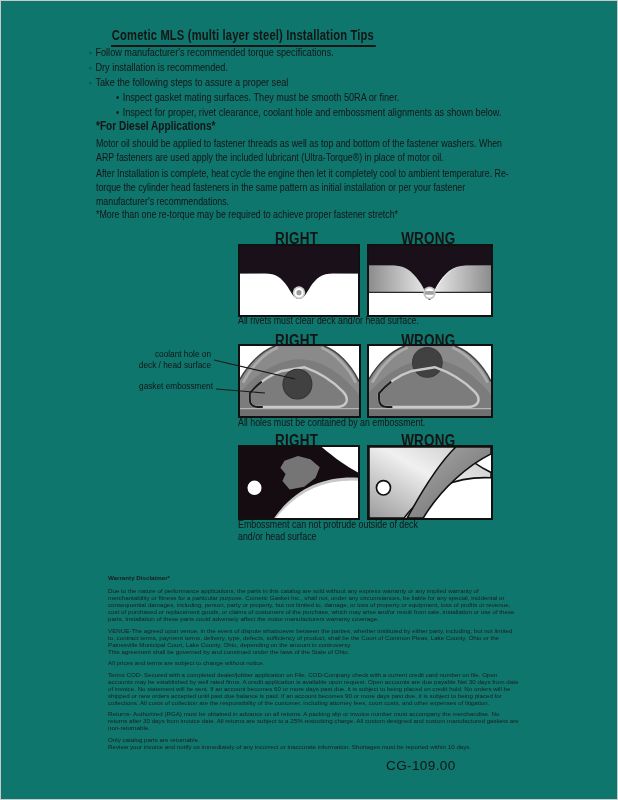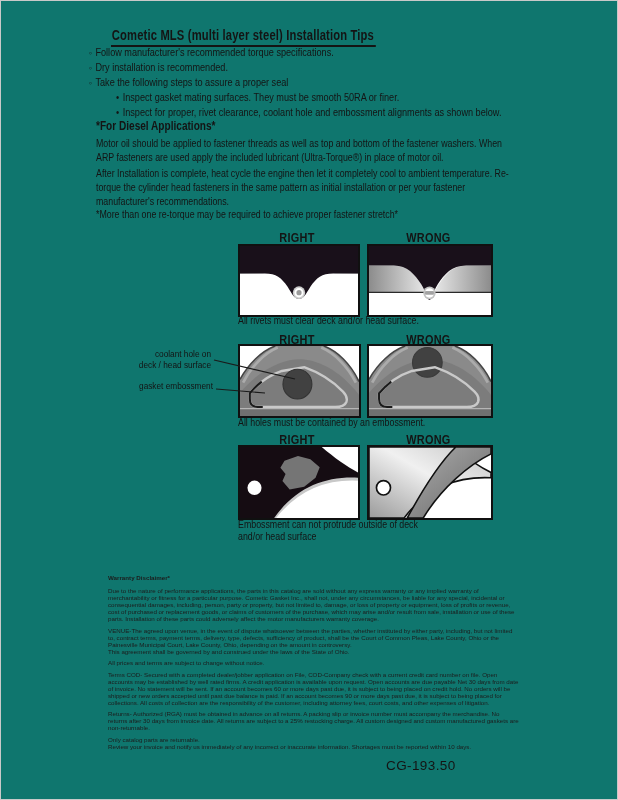--- a/index.html
+++ b/index.html
@@ -24,21 +24,21 @@
   .tip-row .m2 { font-size:10.5px; line-height:15px; }
 
   .diesel-h { left:95px; top:118px; font-size:12px; font-weight:bold; white-space:nowrap;
               transform:scaleX(0.84); transform-origin:left top; }
   .body-p  { left:95px; width:505px; font-size:10.5px; line-height:13.8px;
              transform:scaleX(0.84); transform-origin:left top; }
   .p1 { top:136px; } .p2 { top:166px; }
   .note { top:207px; white-space:nowrap; }
 
   .figures { left:0; top:228px; width:618px; height:330px; }
-  .figlab { position:absolute; width:120px; text-align:center; font-size:13px;
+  .figlab { position:absolute; width:120px; text-align:center; font-size:16px;
             font-weight:bold; letter-spacing:0.3px; }
   .figbox { position:absolute; border:2px solid #101010; background:#fff; display:block; }
   .figcap { position:absolute; font-size:10.5px; line-height:11.5px; white-space:pre-line;
             transform:scaleX(0.84); transform-origin:left top; }
   .annot  { position:absolute; font-size:9.5px; line-height:10.5px; text-align:right;
             transform:scaleX(0.87); transform-origin:100% 0; white-space:nowrap; }
   .leaders { position:absolute; left:0; top:0; pointer-events:none; }
 
   .disclaimer { left:107px; top:573px; width:412px; font-size:6.2px; line-height:7px; color:#1c1c1c; }
   .disclaimer h6 { margin:0 0 6px 0; font-size:6.2px; font-weight:bold; }
@@ -221,15 +221,15 @@
     <p>Due to the nature of performance applications, the parts in this catalog are sold without any express warranty or any implied warranty of merchantability or fitness for a particular purpose.  Cometic Gasket Inc., shall not, under any circumstances, be liable for any special, incidental or consequential damages, including, person, party or property, but not limited to, damage, or loss of property or equipment, loss of profits or revenue, cost of purchased or replacement goods, or claims of customers of the purchase, which may arise and/or result from sale, installation or use of these parts.  Installation of these parts could adversely affect the motor manufacturers warranty coverage.</p>
     <p class="tight">VENUE-The agreed upon venue, in the event of dispute whatsoever between the parties, whether instituted by either party, including, but not limited to, contract terms, payment terms, delivery, type, defects, sufficiency of product, shall be the Court of Common Pleas, Lake County, Ohio or the Painesville Municipal Court, Lake County, Ohio, depending on the amount in controversy.</p>
     <p>This agreement shall be governed by and construed under the laws of the State of Ohio.</p>
     <p>All prices and terms are subject to change without notice.</p>
     <p>Terms COD- Secured with a completed dealer/jobber application on File, COD-Company check with a current credit card number on file.  Open accounts may be established by well rated firms.  A credit application is available upon request.  Open accounts are due payable Net 30 days from date of invoice.  No statement will be sent.  If an account becomes 60 or more days past due, it is subject to being placed on credit hold.  No orders will be shipped or new orders accepted until past due balance is paid.  If an account becomes 90 or more days past due, it is subject to being placed for collections.  All costs of collection are the responsibility of the customer, including attorney fees, court costs, and other expenses of litigation.</p>
     <p>Returns- Authorized (RGA) must be obtained in advance on all returns.  A packing slip or invoice number must accompany the merchandise.  No returns after 30 days from invoice date.  All returns are subject to a 25% restocking charge.  All custom designed and custom manufactured gaskets are non-returnable.</p>
     <p class="tight">Only catalog parts are returnable.</p>
     <p>Review your invoice and notify us immediately of any incorrect or inaccurate information.  Shortages must be reported within 10 days.</p>
   </div>
 
-  <div class="abs doc-code">CG-193.50</div>
+  <div class="abs doc-code">CG-109.00</div>
 
 </div>
 
 </body></html>

